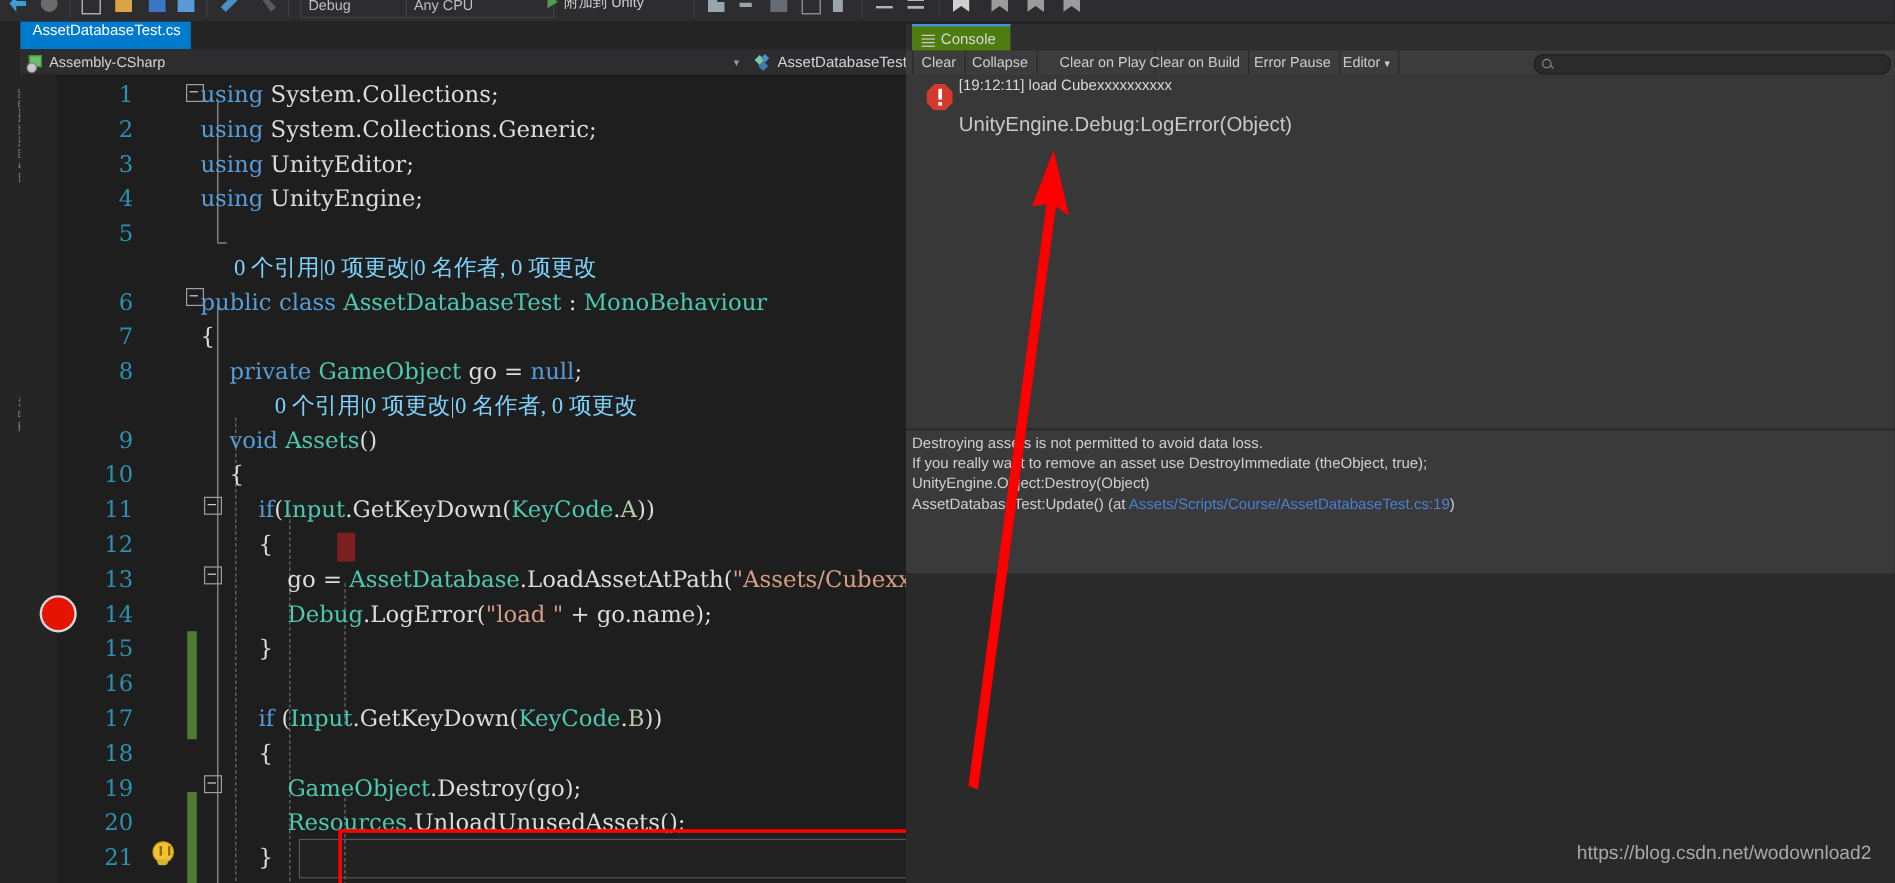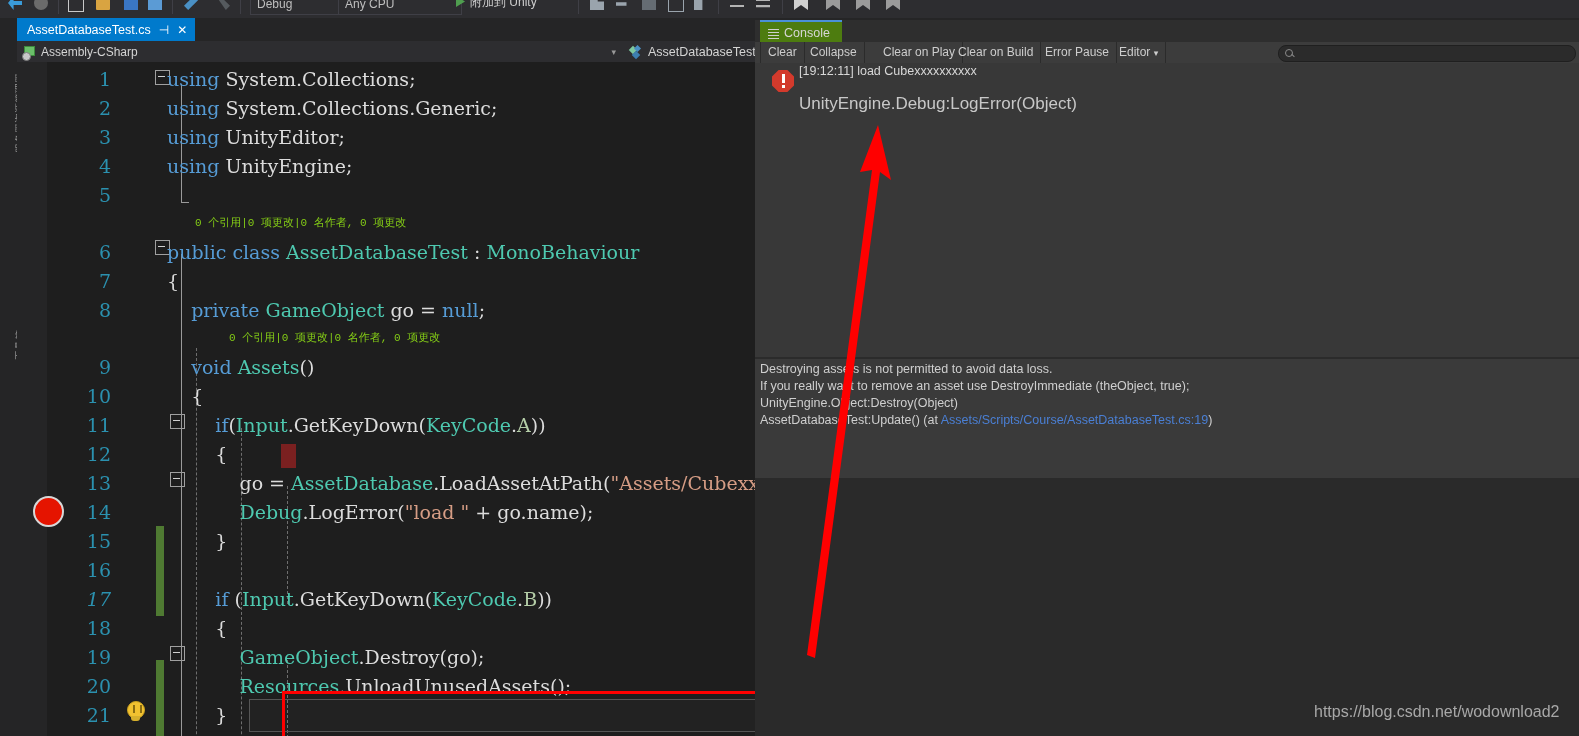--- a/index.html
+++ b/index.html
@@ -27,21 +27,21 @@
   }
   #left-dock .vlabel2{
     position:absolute;left:-44px;top:320px;width:128px;
     transform:rotate(-90deg);transform-origin:center center;
     font-size:10px;color:#9a9a9a;white-space:nowrap;text-align:center;
   }
 
   
   #tabstrip{left:17px;top:18px;width:1562px;height:23px;background:#252526;}
   #doc-tab{left:17px;top:18px;height:23px;background:#007acc;display:flex;align-items:center;
-    padding:0 8px 0 10px;gap:8px;}
+    padding:0 8px 0 10px;gap:8px;flex-direction:column;}
   #doc-tab .tabname{font-size:12.5px;color:#ffffff;white-space:nowrap;}
   #doc-tab .pin,#doc-tab .close{font-size:12px;color:#ffffff;cursor:default;}
 
   
   #navbar{left:17px;top:41px;width:1562px;height:21px;background:#2d2d30;border-bottom:1px solid #3f3f46;}
   #nav-left{left:22px;top:43px;width:600px;height:18px;display:flex;align-items:center;gap:5px;}
   #nav-left .nav-label{font-size:12px;color:#d4d4d4;white-space:nowrap;}
   #nav-left .caret{position:absolute;right:6px;top:4px;color:#9a9a9a;font-size:9px;}
   #nav-right{left:630px;top:43px;width:160px;height:18px;display:flex;align-items:center;gap:5px;}
   #nav-right .nav-label{font-size:12.5px;color:#d4d4d4;white-space:nowrap;}
@@ -62,22 +62,22 @@
     font-family:"DejaVu Serif", serif;font-size:19px;line-height:29px;}
   .codetext{position:absolute;left:150px;white-space:pre;
     font-family:"DejaVu Serif", serif;font-size:19px;line-height:29px;}
 
   .kw{color:#569cd6;}       
   .ty{color:#4ec9b0;}       
   .id{color:#dcdcdc;}       
   .str{color:#d69d85;}      
   .enum{color:#b5cea8;}     
   .punct{color:#dcdcdc;}
-  .codelens{position:absolute;left:178px;color:#84cc16;
-    font-family:Liberation Mono, monospace;font-size:11px;line-height:27px;white-space:pre;}
+  .codelens{position:absolute;left:178px;color:#7dd3fc;
+    font-family:Liberation Serif, serif;font-size:19px;line-height:27px;white-space:pre;}
 
   
   .fold{position:absolute;width:13px;height:13px;border:1px solid #a0a0a0;background:#1e1e1e;}
   .fold:after{content:"";position:absolute;left:2px;top:5px;width:7px;height:1px;background:#d0d0d0;}
   .guide-solid{position:absolute;width:1px;background:#9a9a9a;}
   .guide-dash{position:absolute;width:0;border-left:1px dashed #6e6e6e;}
   .guide-end{position:absolute;height:1px;background:#9a9a9a;}
 
   
   .changebar{position:absolute;left:139px;width:8px;background:#4f7a32;}
@@ -269,21 +269,21 @@
       <div class="lnum" style="top: 378px; left: 46px;">12</div>
       <div class="codetext" style="top: 378px;"><span class="punct">        {</span></div>
       <div class="lnum" style="top: 407px; left: 46px;">13</div>
       <div class="codetext" style="top: 407px;"><span class="id">            go = </span><span class="ty">AssetDatabase</span><span class="punct">.</span><span class="id">LoadAssetAtPath</span><span class="punct">(</span><span class="str">"Assets/Cubexxxxxxxxxx.prefab"</span><span class="punct">, </span><span class="kw">typeof</span><span class="punct">(</span><span class="ty">GameObject</span><span class="punct">)) </span><span class="kw">as </span><span class="ty">GameObject</span><span class="punct">;</span></div>
       <div class="lnum" style="top: 436px; left: 46px;">14</div>
       <div class="codetext" style="top: 436px;"><span class="punct">            </span><span class="ty">Debug</span><span class="punct">.</span><span class="id">LogError</span><span class="punct">(</span><span class="str">"load "</span><span class="id"> + go</span><span class="punct">.</span><span class="id">name</span><span class="punct">);</span></div>
       <div class="lnum" style="top: 465px; left: 46px;">15</div>
       <div class="codetext" style="top: 465px;"><span class="punct">        }</span></div>
       <div class="lnum" style="top: 494px; left: 46px;">16</div>
       <div class="codetext" style="top: 494px;"></div>
-      <div class="lnum" style="top: 523px; left: 46px; font-style: italic;">17</div>
+      <div class="lnum" style="top: 523px; left: 46px;">17</div>
       <div class="codetext" style="top: 523px;"><span class="punct">        </span><span class="kw">if </span><span class="punct">(</span><span class="ty">Input</span><span class="punct">.</span><span class="id">GetKeyDown</span><span class="punct">(</span><span class="ty">KeyCode</span><span class="punct">.</span><span class="enum">B</span><span class="punct">))</span></div>
       <div class="lnum" style="top: 552px; left: 46px;">18</div>
       <div class="codetext" style="top: 552px;"><span class="punct">        {</span></div>
       <div class="lnum" style="top: 581px; left: 46px;">19</div>
       <div class="codetext" style="top: 581px;"><span class="punct">            </span><span class="ty">GameObject</span><span class="punct">.</span><span class="id">Destroy</span><span class="punct">(go);</span></div>
       <div class="lnum" style="top: 610px; left: 46px;">20</div>
       <div class="codetext" style="top: 610px;"><span class="punct">            </span><span class="ty">Resources</span><span class="punct">.</span><span class="id">UnloadUnusedAssets</span><span class="punct">();</span></div>
       <div class="lnum" style="top: 639px; left: 46px;">21</div>
       <div class="codetext" style="top: 639px;"><span class="punct">        }</span></div>
       <div class="codelens" style="top: 148px; left: 178px;">0 个引用|0 项更改|0 名作者, 0 项更改</div>

